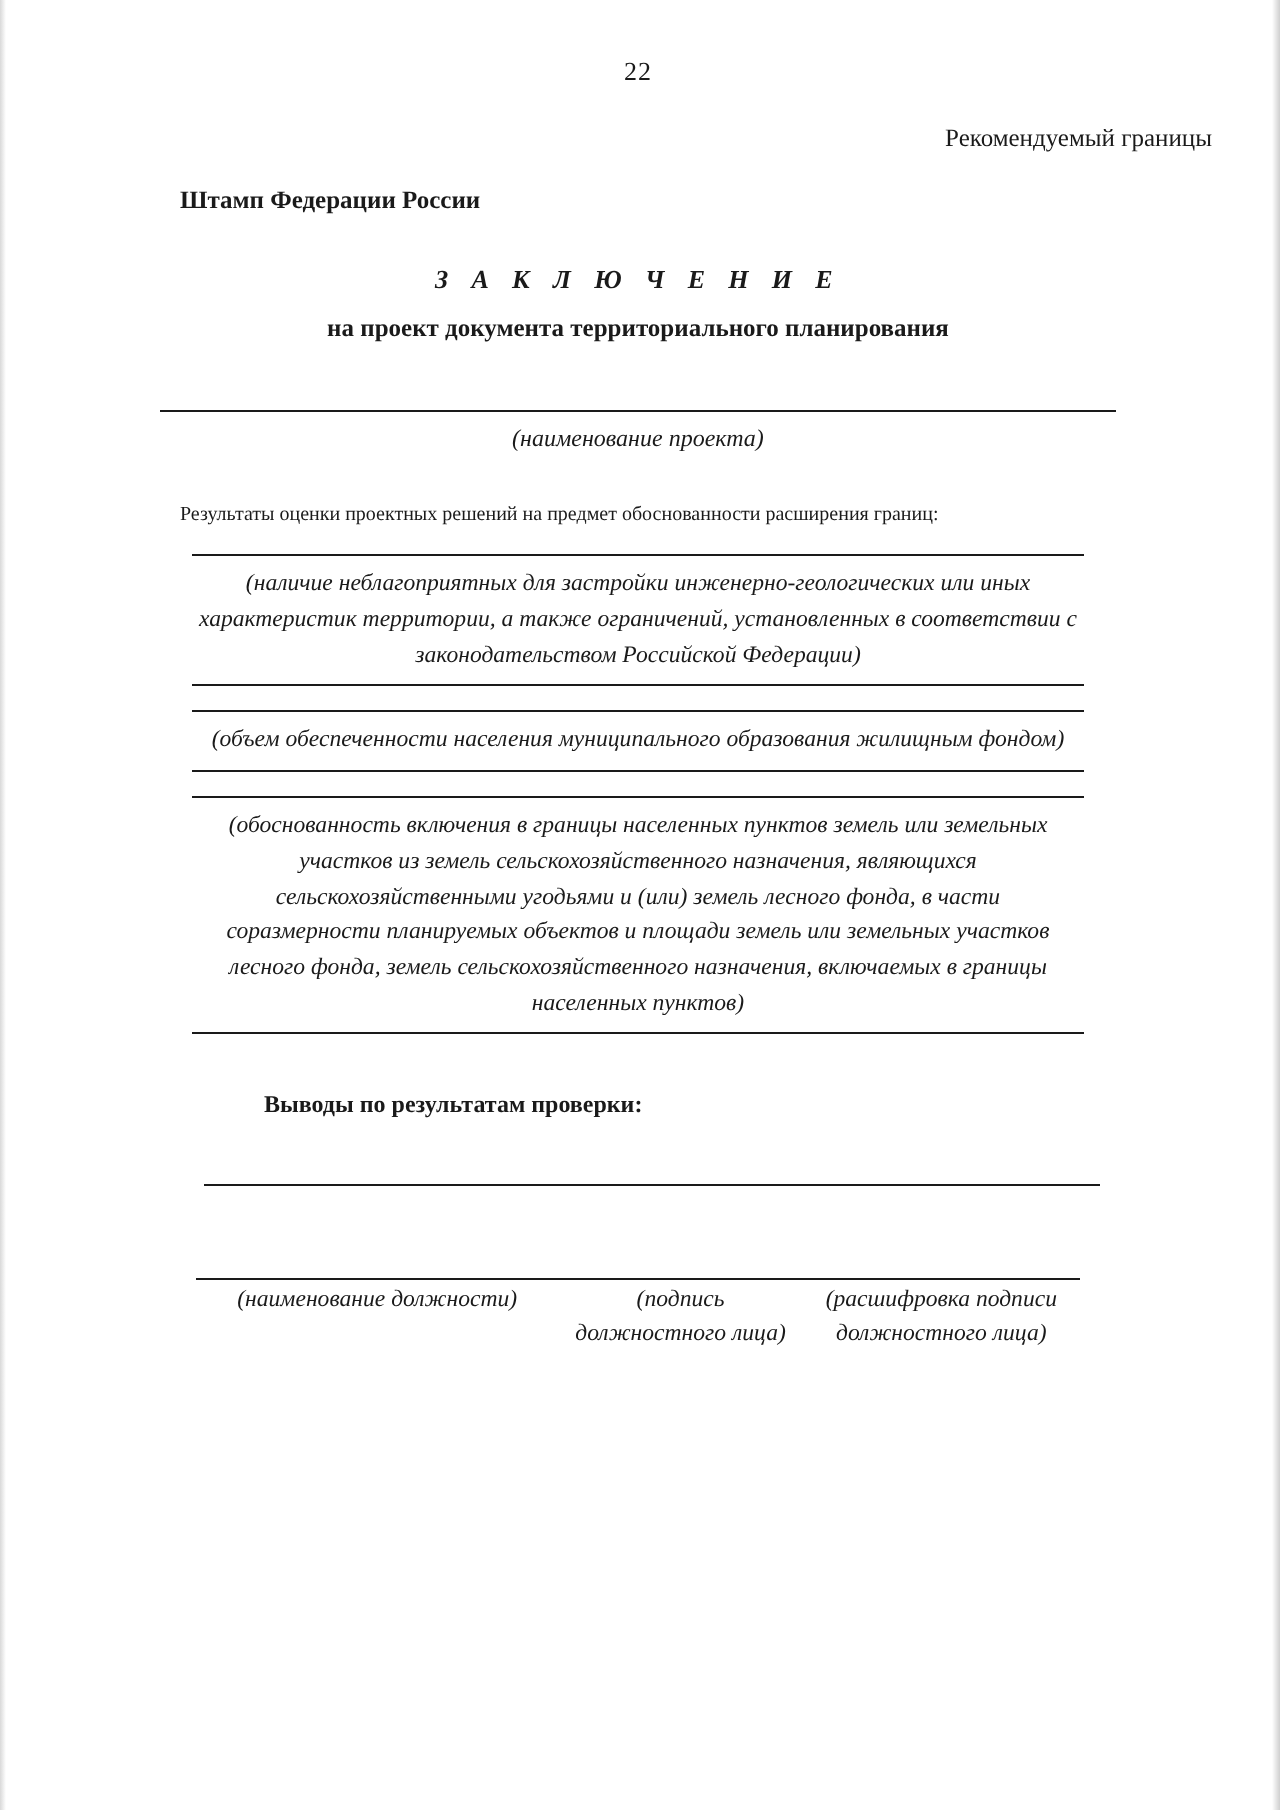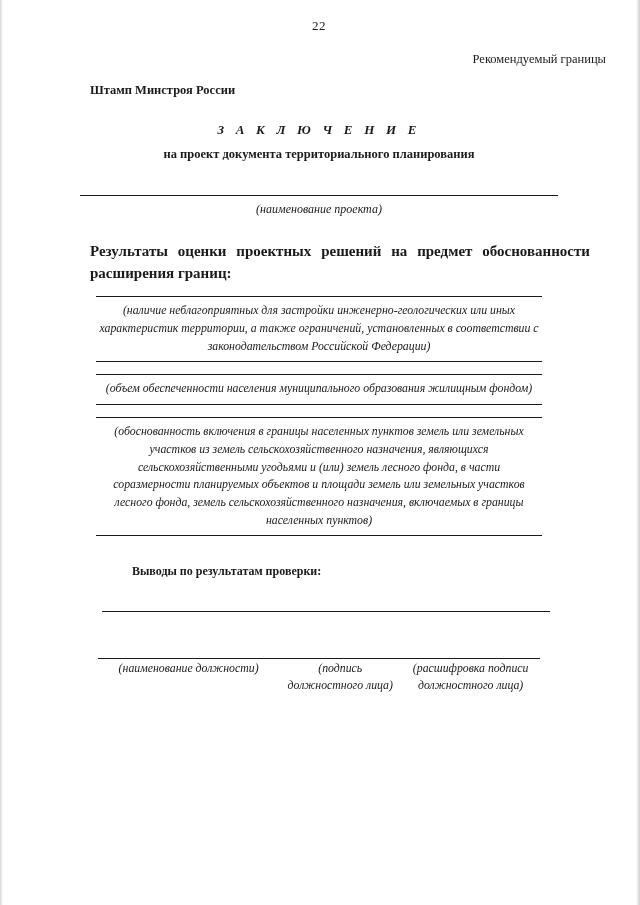--- a/index.html
+++ b/index.html
@@ -31,21 +31,21 @@
     content: "";
     position: absolute;
     right: 0; top: 0;
     width: 4px; height: 100%;
     background: linear-gradient(to left, #cfcfcf, #ffffff);
     pointer-events: none;
   }
   .sheet {
     position: absolute;
     left: 14px;
-    top: 10px;
+    top: 20px;
     width: 610px;
     height: 880px;
   }
   .page-number {
     text-align: center;
     font-size: 13px;
     letter-spacing: 0.5px;
     margin-top: 8px;
   }
   .sample-note {
@@ -85,22 +85,22 @@
     width: 478px;
     margin-top: 32px;
   }
   .caption {
     text-align: center;
     font-size: 12px;
     font-style: italic;
     margin-top: 6px;
   }
   .section-head {
-    font-size: 15px;
-    font-weight: bold;
+    font-size: 10px;
+    font-weight: normal;
     margin-top: 24px;
     padding: 0 34px 0 76px;
     line-height: 1.45;
     text-align: justify;
   }
   .block {
     margin-top: 12px;
     padding: 0 82px;
   }
   .block-line {
@@ -156,21 +156,21 @@
 </head>
 <body>
 
 <div class="page">
   <div class="sheet">
 
     <div class="page-number">22</div>
 
     <div class="sample-note">Рекомендуемый границы</div>
 
-    <div class="stamp-line">Штамп Минстроя России</div>
+    <div class="stamp-line">Штамп Федерации России</div>
 
     <div class="doc-title">З А К Л Ю Ч Е Н И Е</div>
 
     <div class="doc-subtitle">на проект документа территориального планирования</div>
 
     <div class="rule rule-wide"></div>
     <div class="caption">(наименование проекта)</div>
 
     <div class="section-head">Результаты оценки проектных решений на предмет обоснованности расширения границ:</div>
 

